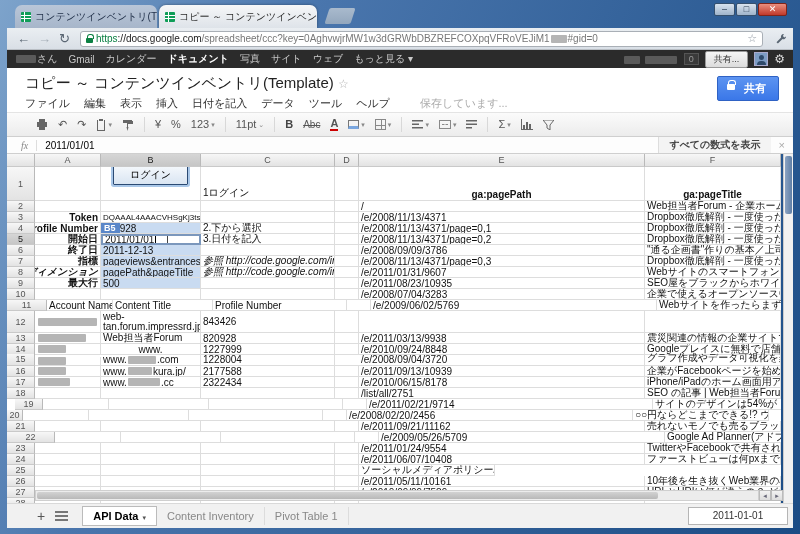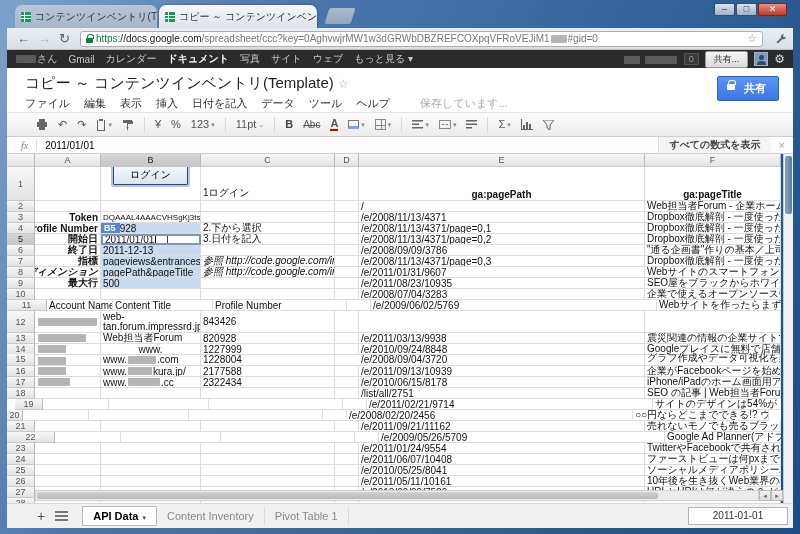--- a/index.html
+++ b/index.html
@@ -536,21 +536,20 @@
           <div class="scell" style="width:24px;"></div>
           <div class="scell" style="width:286px;">/e/2011/06/07/10408</div>
           <div class="scell" style="width:136px;">ファーストビューは何pxまで？ ブラウ</div>
         </div>
         <div class="srow" style="height: 11px;">
           <div class="rnum" style="width:28px;line-height:11px">25</div>
           <div class="scell" style="width:66px;"></div>
           <div class="scell" style="width:100px;"></div>
           <div class="scell" style="width:134px;"></div>
           <div class="scell" style="width:24px;"></div>
-          <div class="scell" style="width:286px;">/e/2010/05/25/8041</div>
           <div class="scell" style="width:136px;">ソーシャルメディアポリシー/ガイドラ-</div>
         </div>
         <div class="srow" style="height: 11px;">
           <div class="rnum" style="width:28px;line-height:11px">26</div>
           <div class="scell" style="width:66px;"></div>
           <div class="scell" style="width:100px;"></div>
           <div class="scell" style="width:134px;"></div>
           <div class="scell" style="width:24px;"></div>
           <div class="scell" style="width:286px;">/e/2011/05/11/10161</div>
           <div class="scell" style="width:136px;">10年後を生き抜くWeb業界の心得1</div>

